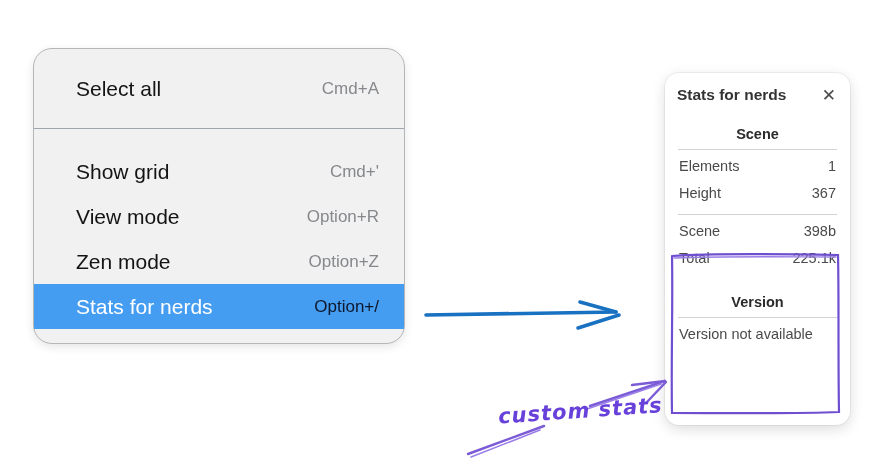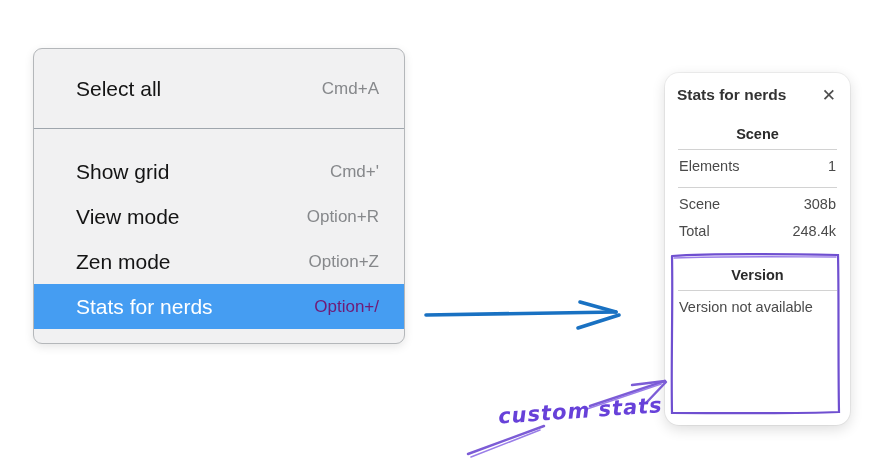--- a/index.html
+++ b/index.html
@@ -4,36 +4,36 @@
 <style>
   html,body{margin:0;padding:0;background:#fff;}
   #stage{
     position:relative;width:873px;height:461px;background:#ffffff;overflow:hidden;
     font-family:"Liberation Sans",sans-serif;
   }
 
   
   .menu{
     position:absolute;left:33px;top:48px;width:372px;height:296px;
-    background:#f1f1f2;border:1px solid #b4b7ba;border-radius:9px;
+    background:#f1f1f2;border:1px solid #b4b7ba;border-radius:19px;
     box-shadow:0 3px 10px rgba(0,0,0,.10);
     box-sizing:border-box;display:flex;flex-direction:column;
   }
   .menu-section-top{height:79px;display:flex;align-items:center;}
   .menu-divider{height:1px;background:#9fa6ad;width:100%;flex:0 0 1px;}
   .menu-section-bottom{flex:1;padding-top:20px;display:flex;flex-direction:column;text-align:center;}
   .menu-item{
     height:45px;display:flex;align-items:center;justify-content:space-between;
     padding:0 25px 0 42px;font-size:21px;color:#141414;cursor:default;
     box-sizing:border-box;width:100%;
   }
   .menu-section-top .menu-item{height:100%;}
   .menu-item .shortcut{font-size:17px;color:#86888b;}
   .menu-item.active{background:#459df2;color:#ffffff;}
-  .menu-item.active .shortcut{color:#701a75;}
+  .menu-item.active .shortcut{color:#0f172a;}
 
   
   .stats-panel{
     position:absolute;left:665px;top:73px;width:185px;height:352px;
     background:#ffffff;border-radius:14px;box-sizing:border-box;
     box-shadow:0 0 0 1px rgba(0,0,0,.05),0 4px 14px rgba(0,0,0,.14);
     padding:13px 12px 10px 12px;color:#4a4a4a;font-size:14.5px;
   }
   .stats-header{display:flex;align-items:center;justify-content:space-between;}
   .stats-title{font-weight:bold;font-size:15.5px;color:#333333;}
@@ -99,29 +99,33 @@
       <span class="stats-title">Stats for nerds</span>
       <span class="stats-close">✕</span>
     </div>
 
     <div class="sec-header">Scene</div>
     <hr class="sec-rule">
     <div class="stat-row">
       <span>Elements</span>
       <span>1</span>
     </div>
+    <div class="stat-row">
+      <span>Height</span>
+      <span>367</span>
+    </div>
 
     <hr class="sec-rule">
     <div class="stat-row">
       <span>Scene</span>
-      <span>308b</span>
+      <span>398b</span>
     </div>
     <div class="stat-row">
       <span>Total</span>
-      <span>248.4k</span>
+      <span>225.1k</span>
     </div>
 
     <div class="sec-header tight">Version</div>
     <hr class="sec-rule">
     <div class="stat-note">Version not available</div>
   </div>
 
   <svg class="anno" style="left:667px;top:249px;" width="178" height="170">
     <g stroke="#6f4fd0" stroke-width="2.2" fill="none" stroke-linecap="round">
       <path d="M5 7 C 45 4, 115 5, 171 6 C 172 45, 171 105, 172 163 C 120 165, 50 164, 5 164 C 4 118, 6 55, 5 7"></path>

